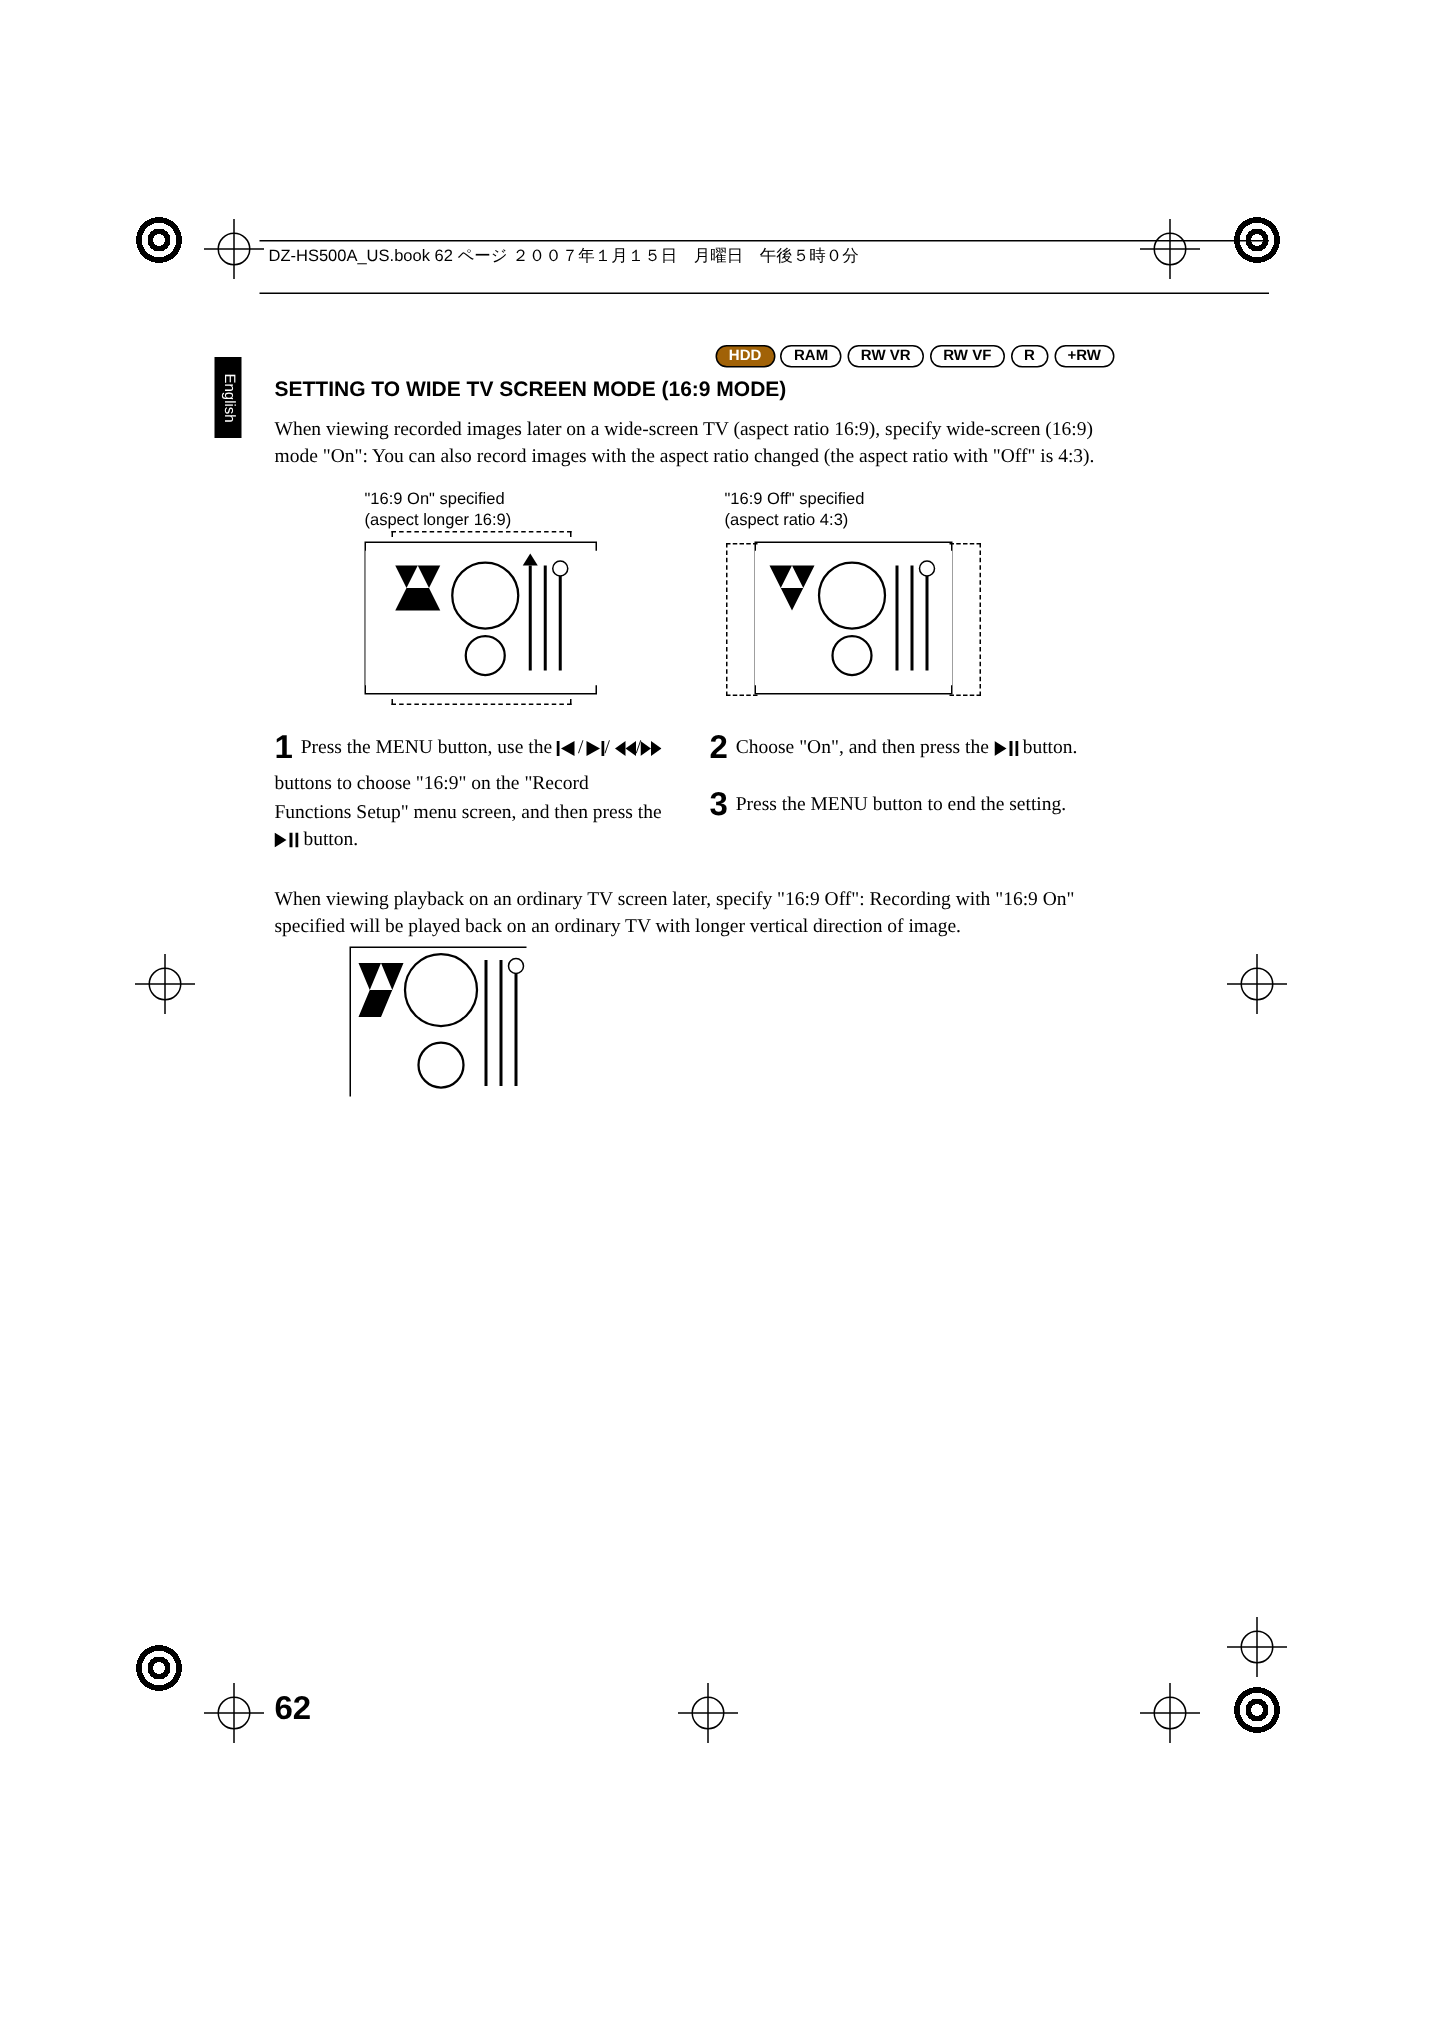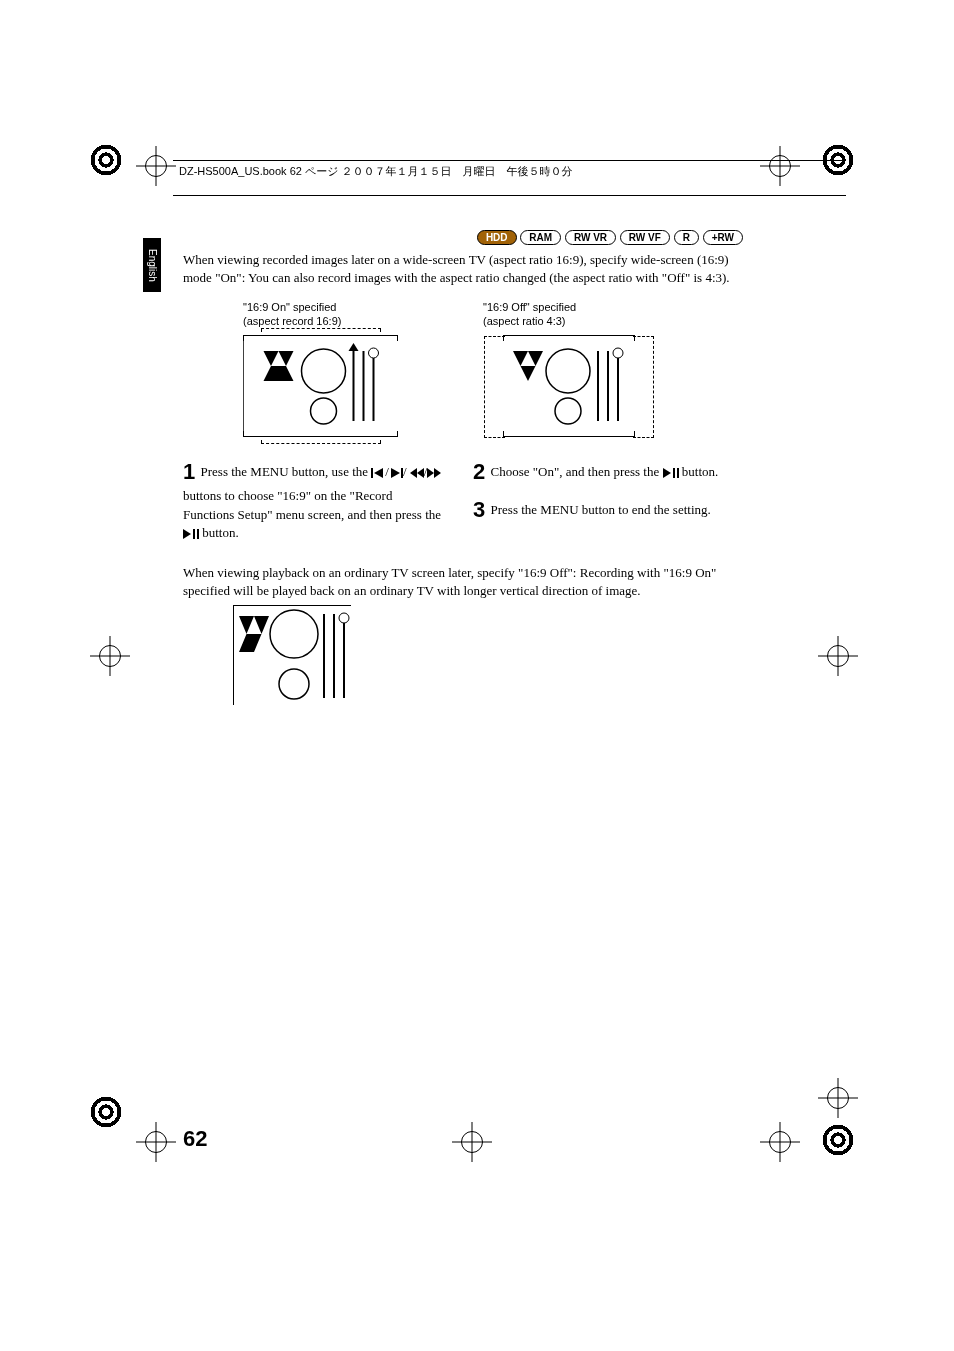--- a/index.html
+++ b/index.html
@@ -213,28 +213,29 @@
 
   <div class="badges">
     <span class="badge filled">HDD</span>
     <span class="badge">RAM</span>
     <span class="badge">RW VR</span>
     <span class="badge">RW VF</span>
     <span class="badge">R</span>
     <span class="badge">+RW</span>
   </div>
 
+  <h1 class="section-title">SETTING TO WIDE TV SCREEN MODE (16:9 MODE)</h1>
 
   <p class="body-text">When viewing recorded images later on a wide-screen TV (aspect ratio 16:9), specify wide-screen (16:9) mode "On": You can also record images with the aspect ratio changed (the aspect ratio with "Off" is 4:3).</p>
 
   <div class="compare-row">
     <div class="compare-col">
       <div class="compare-label">
         <span>"16:9 On" specified</span><br>
-        <span>(aspect record 16:9)</span>
+        <span>(aspect longer 16:9)</span>
       </div>
       <div class="illus-frame wide">
         <div class="bracket-top"></div>
         <div class="bracket-bot"></div>
         <svg class="illus" width="155" height="90" viewBox="0 0 155 90">
           <rect x="0" y="0" width="155" height="90" fill="#fff"></rect>
 
           <g transform="translate(20,10)">
             <path d="M0 0 L10 0 L5 10 Z M10 0 L20 0 L15 10 Z M5 10 L15 10 L10 20 Z M0 20 L10 20 L5 10 Z M10 20 L20 20 L15 10 Z" fill="#000" transform="scale(1.5)"></path>
           </g>

